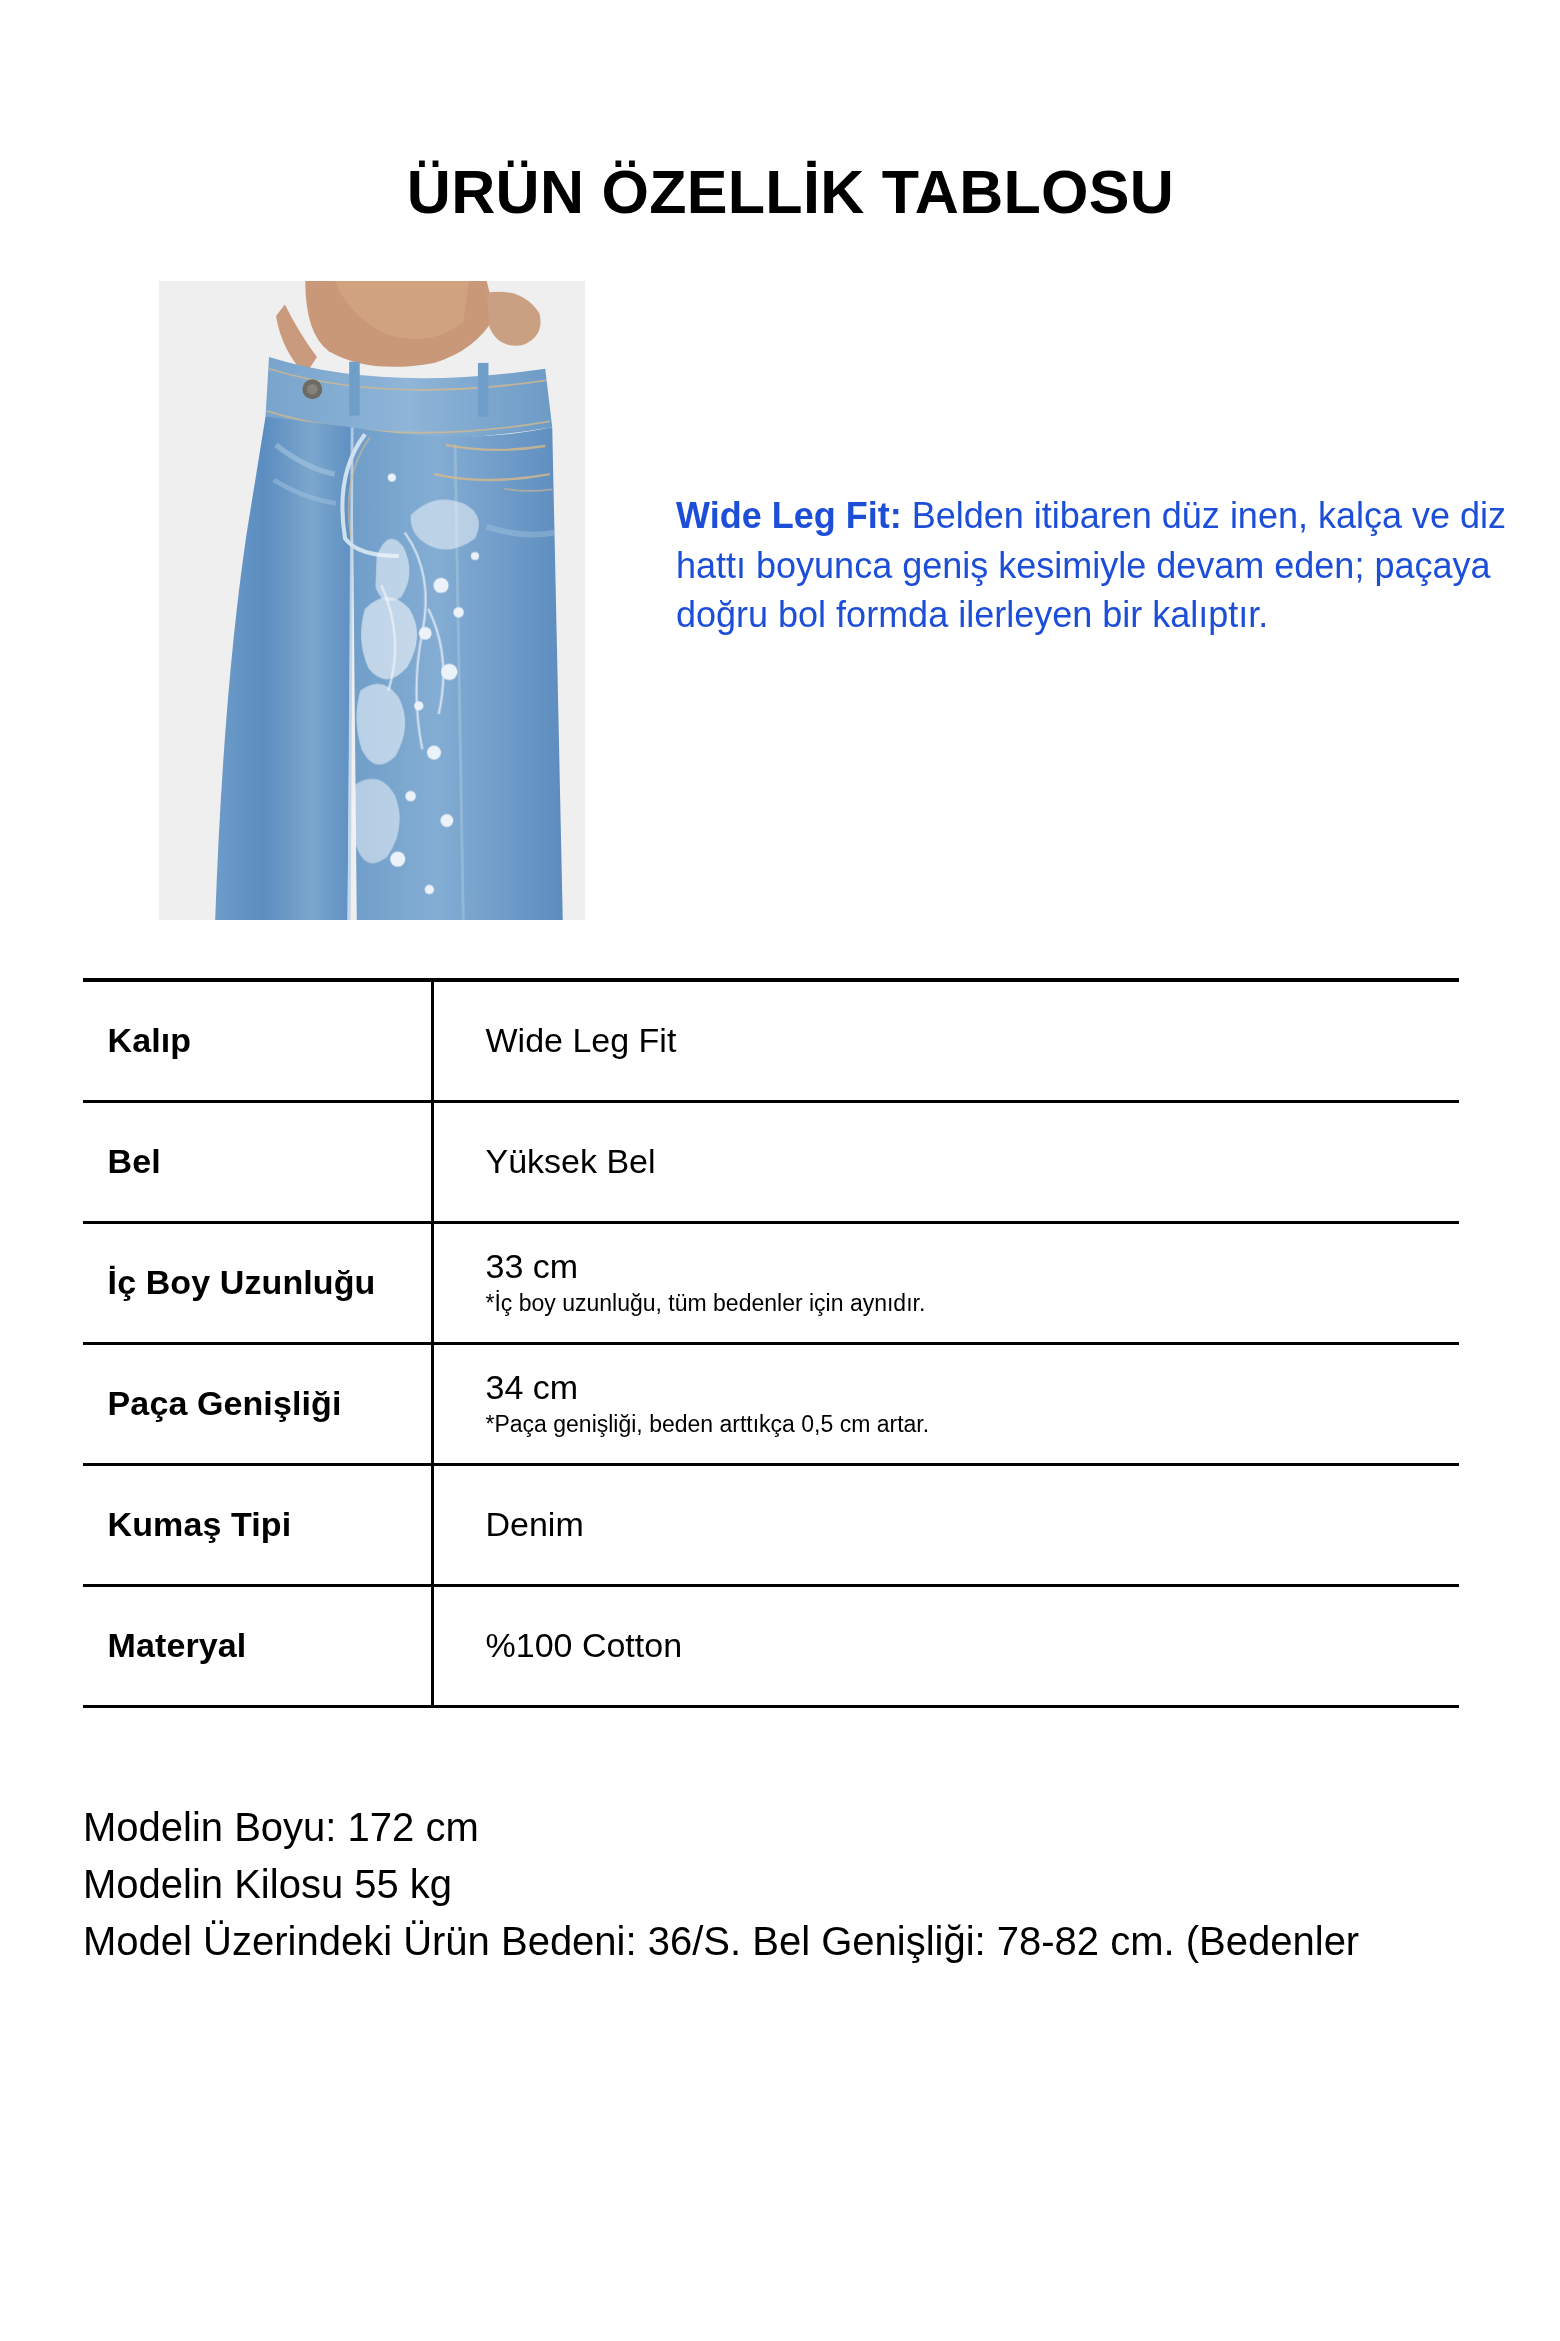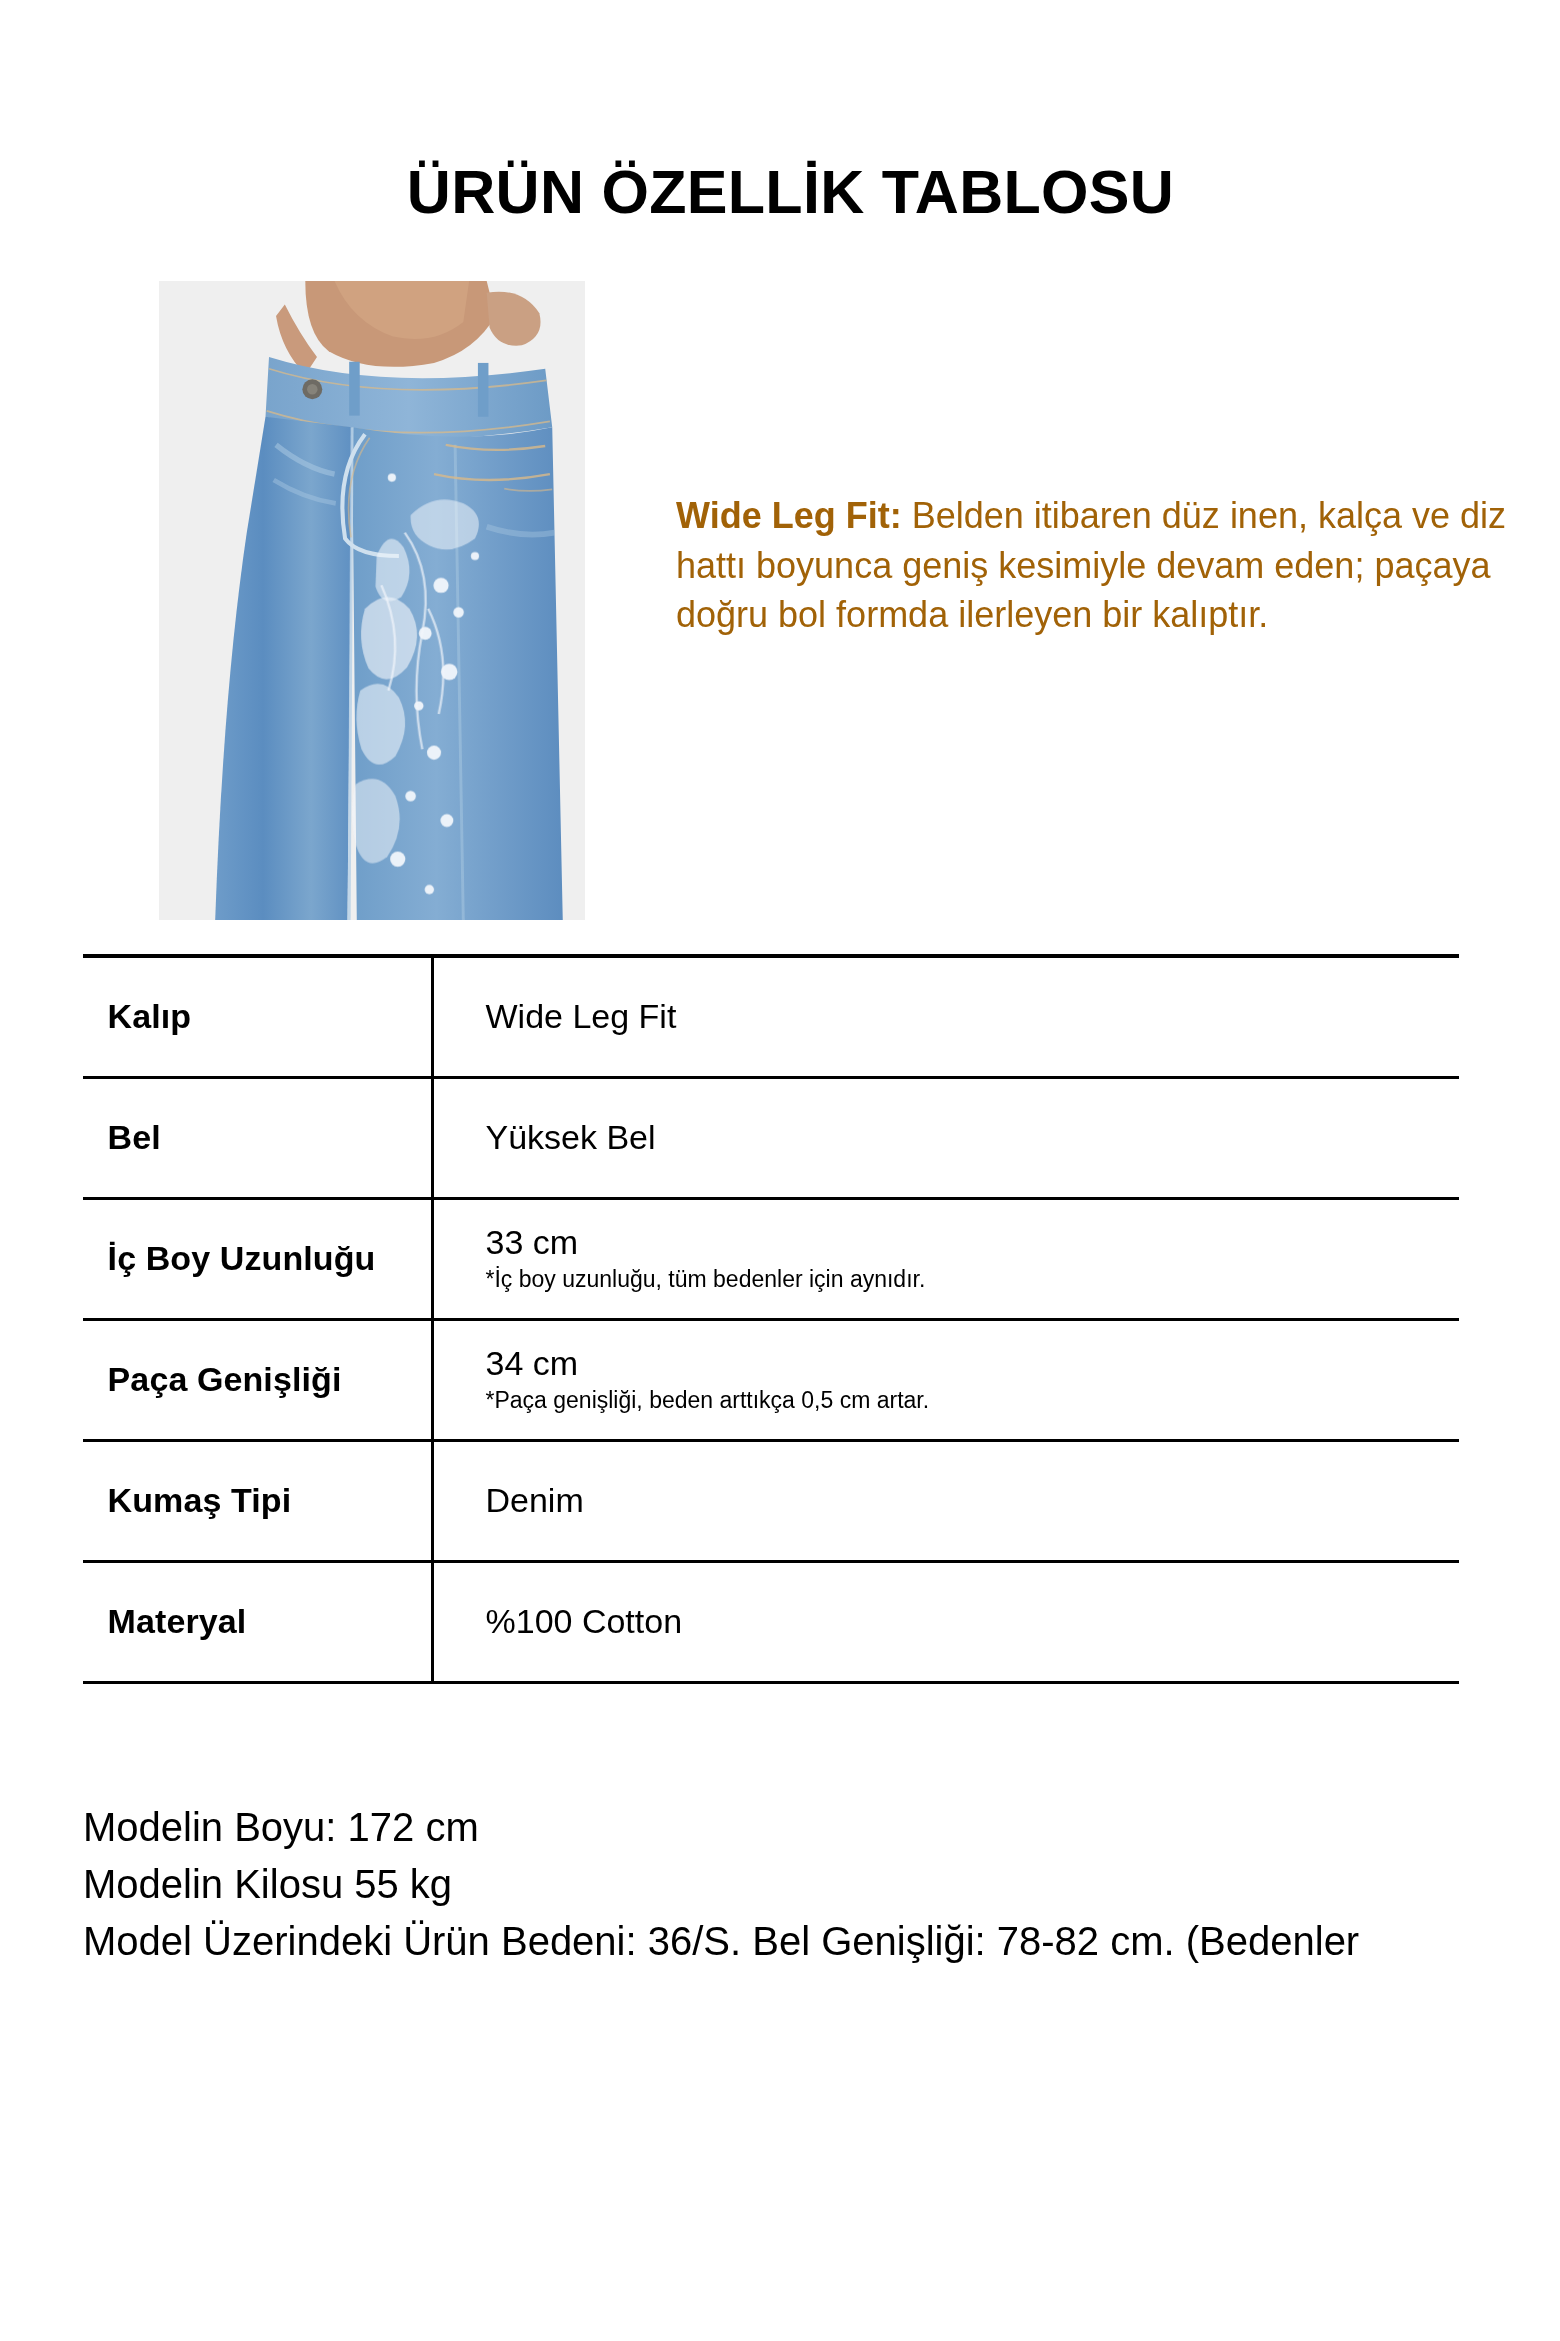--- a/index.html
+++ b/index.html
@@ -46,31 +46,31 @@
 
   
   .fit-description {
     position: absolute;
     left: 676px;
     top: 491px;
     width: 831px;
     font-size: 36px;
     line-height: 1.38;
     font-weight: 400;
-    color: #a16207;
+    color: #1d4ed8;
   }
   .fit-description .lead {
     font-weight: 700;
   }
 
   
   .spec-table {
     position: absolute;
     left: 83px;
-    top: 954px;
+    top: 978px;
     width: 1376px;
     border-collapse: collapse;
     table-layout: fixed;
   }
   .spec-table tr { height: 121px; }
   .spec-table td {
     vertical-align: middle;
     border-bottom: 3.5px solid #000000;
     padding: 0 0 0 24.6px;
   }

